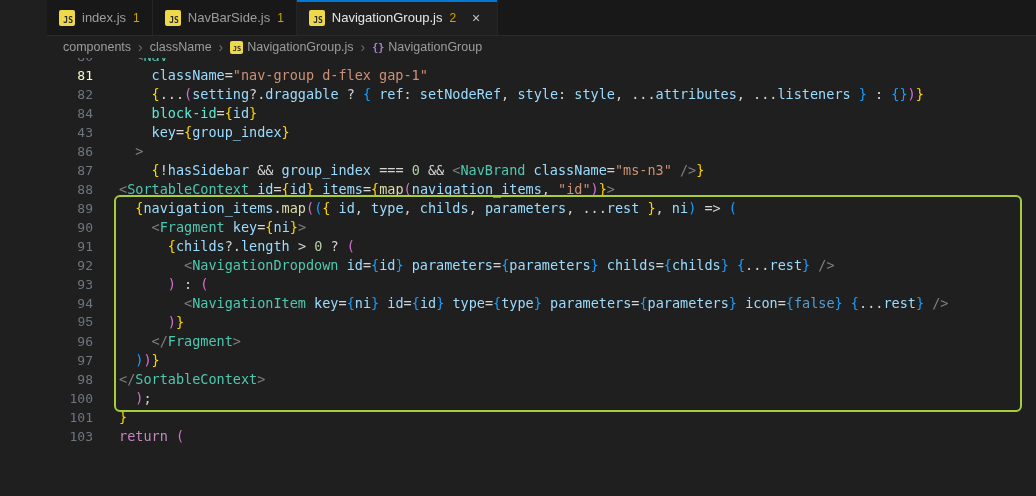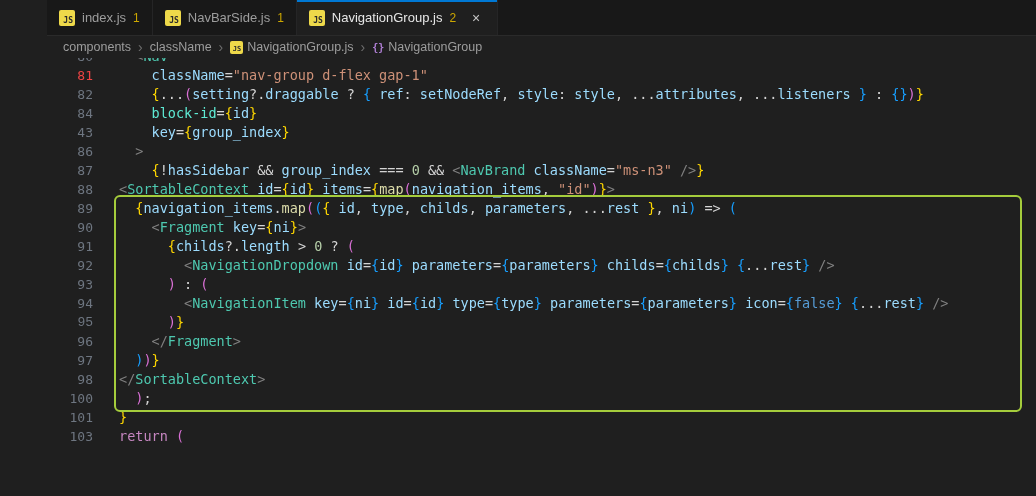--- a/index.html
+++ b/index.html
@@ -78,21 +78,21 @@
     <span class="bc-sep">›</span>
     <span class="bc-item">
       <span class="symbol-icon">{}</span>
       <span>NavigationGroup</span>
     </span>
   </div>
 
   <div class="editor">
     <div class="code-scroll">
         <div class="line"><span class="ln" style="color: rgb(110, 118, 129);">80</span><span class="codeline">  <span style="color: rgb(128, 128, 128);">&lt;</span><span style="color: rgb(78, 201, 176);">Nav</span></span></div>
-        <div class="line"><span class="ln" style="color: #ef4444; text-align: right;">81</span><span class="codeline">    <span style="color: rgb(156, 220, 254);">className</span><span style="color: rgb(212, 212, 212);">=</span><span style="color: rgb(206, 145, 120);">"nav-group d-flex gap-1"</span></span></div>
+        <div class="line"><span class="ln" style="color: #fef9c3; text-align: right;">81</span><span class="codeline">    <span style="color: rgb(156, 220, 254);">className</span><span style="color: rgb(212, 212, 212);">=</span><span style="color: rgb(206, 145, 120);">"nav-group d-flex gap-1"</span></span></div>
         <div class="line"><span class="ln" style="color: rgb(110, 118, 129);">82</span><span class="codeline">    <span style="color: rgb(255, 215, 0);">{</span><span style="color: rgb(212, 212, 212);">...</span><span style="color: rgb(218, 112, 214);">(</span><span style="color: rgb(156, 220, 254);">setting</span><span style="color: rgb(212, 212, 212);">?.</span><span style="color: rgb(156, 220, 254);">draggable</span><span style="color: rgb(212, 212, 212);"> ? </span><span style="color: rgb(23, 159, 255);">{</span><span style="color: rgb(156, 220, 254);"> ref</span><span style="color: rgb(212, 212, 212);">: </span><span style="color: rgb(156, 220, 254);">setNodeRef</span><span style="color: rgb(212, 212, 212);">, </span><span style="color: rgb(156, 220, 254);">style</span><span style="color: rgb(212, 212, 212);">: </span><span style="color: rgb(156, 220, 254);">style</span><span style="color: rgb(212, 212, 212);">, ...</span><span style="color: rgb(156, 220, 254);">attributes</span><span style="color: rgb(212, 212, 212);">, ...</span><span style="color: rgb(156, 220, 254);">listeners</span><span style="color: rgb(23, 159, 255);"> }</span><span style="color: rgb(212, 212, 212);"> : </span><span style="color: rgb(23, 159, 255);">{}</span><span style="color: rgb(218, 112, 214);">)</span><span style="color: rgb(255, 215, 0);">}</span></span></div>
         <div class="line"><span class="ln" style="color: rgb(110, 118, 129);">84</span><span class="codeline">    <span style="color: #5eead4;">block-id</span><span style="color: rgb(212, 212, 212);">=</span><span style="color: rgb(255, 215, 0);">{</span><span style="color: rgb(156, 220, 254);">id</span><span style="color: rgb(255, 215, 0);">}</span></span></div>
         <div class="line"><span class="ln" style="color: rgb(110, 118, 129);">43</span><span class="codeline">    <span style="color: rgb(156, 220, 254);">key</span><span style="color: rgb(212, 212, 212);">=</span><span style="color: rgb(255, 215, 0);">{</span><span style="color: rgb(156, 220, 254);">group_index</span><span style="color: rgb(255, 215, 0);">}</span></span></div>
         <div class="line"><span class="ln" style="color: rgb(110, 118, 129);">86</span><span class="codeline">  <span style="color: rgb(128, 128, 128);">&gt;</span></span></div>
         <div class="line"><span class="ln" style="color: rgb(110, 118, 129);">87</span><span class="codeline">    <span style="color: rgb(255, 215, 0);">{</span><span style="color: rgb(212, 212, 212);">!</span><span style="color: rgb(156, 220, 254);">hasSidebar</span><span style="color: rgb(212, 212, 212);"> &amp;&amp; </span><span style="color: rgb(156, 220, 254);">group_index</span><span style="color: rgb(212, 212, 212);"> === </span><span style="color: rgb(181, 206, 168);">0</span><span style="color: rgb(212, 212, 212);"> &amp;&amp; </span><span style="color: rgb(128, 128, 128);">&lt;</span><span style="color: rgb(78, 201, 176);">NavBrand</span><span style="color: rgb(212, 212, 212);"> </span><span style="color: rgb(156, 220, 254);">className</span><span style="color: rgb(212, 212, 212);">=</span><span style="color: rgb(206, 145, 120);">"ms-n3"</span><span style="color: rgb(212, 212, 212);"> </span><span style="color: rgb(128, 128, 128);">/&gt;</span><span style="color: rgb(255, 215, 0);">}</span></span></div>
         <div class="line"><span class="ln" style="color: rgb(110, 118, 129);">88</span><span class="codeline"><span style="color: rgb(128, 128, 128);">&lt;</span><span style="color: rgb(78, 201, 176);">SortableContext</span><span style="color: rgb(212, 212, 212);"> </span><span style="color: rgb(156, 220, 254);">id</span><span style="color: rgb(212, 212, 212);">=</span><span style="color: rgb(255, 215, 0);">{</span><span style="color: rgb(156, 220, 254);">id</span><span style="color: rgb(255, 215, 0);">}</span><span style="color: rgb(212, 212, 212);"> </span><span style="color: rgb(156, 220, 254);">items</span><span style="color: rgb(212, 212, 212);">=</span><span style="color: rgb(255, 215, 0);">{</span><span style="color: rgb(220, 220, 170);">map</span><span style="color: rgb(218, 112, 214);">(</span><span style="color: rgb(156, 220, 254);">navigation_items</span><span style="color: rgb(212, 212, 212);">, </span><span style="color: rgb(206, 145, 120);">"id"</span><span style="color: rgb(218, 112, 214);">)</span><span style="color: rgb(255, 215, 0);">}</span><span style="color: rgb(128, 128, 128);">&gt;</span></span></div>
         <div class="line"><span class="ln" style="color: rgb(110, 118, 129);">89</span><span class="codeline">  <span style="color: rgb(255, 215, 0);">{</span><span style="color: rgb(156, 220, 254);">navigation_items</span><span style="color: rgb(212, 212, 212);">.</span><span style="color: rgb(220, 220, 170);">map</span><span style="color: rgb(218, 112, 214);">(</span><span style="color: rgb(23, 159, 255);">(</span><span style="color: rgb(255, 215, 0);">{</span><span style="color: rgb(156, 220, 254);"> id</span><span style="color: rgb(212, 212, 212);">, </span><span style="color: rgb(156, 220, 254);">type</span><span style="color: rgb(212, 212, 212);">, </span><span style="color: rgb(156, 220, 254);">childs</span><span style="color: rgb(212, 212, 212);">, </span><span style="color: rgb(156, 220, 254);">parameters</span><span style="color: rgb(212, 212, 212);">, ...</span><span style="color: rgb(156, 220, 254);">rest</span><span style="color: rgb(255, 215, 0);"> }</span><span style="color: rgb(212, 212, 212);">, </span><span style="color: rgb(156, 220, 254);">ni</span><span style="color: rgb(23, 159, 255);">)</span><span style="color: rgb(212, 212, 212);"> =&gt; </span><span style="color: rgb(23, 159, 255);">(</span></span></div>
         <div class="line"><span class="ln" style="color: rgb(110, 118, 129);">90</span><span class="codeline">    <span style="color: rgb(128, 128, 128);">&lt;</span><span style="color: rgb(78, 201, 176);">Fragment</span><span style="color: rgb(212, 212, 212);"> </span><span style="color: rgb(156, 220, 254);">key</span><span style="color: rgb(212, 212, 212);">=</span><span style="color: rgb(255, 215, 0);">{</span><span style="color: rgb(156, 220, 254);">ni</span><span style="color: rgb(255, 215, 0);">}</span><span style="color: rgb(128, 128, 128);">&gt;</span></span></div>
         <div class="line"><span class="ln" style="color: rgb(110, 118, 129);">91</span><span class="codeline">      <span style="color: rgb(255, 215, 0);">{</span><span style="color: rgb(156, 220, 254);">childs</span><span style="color: rgb(212, 212, 212);">?.</span><span style="color: rgb(156, 220, 254);">length</span><span style="color: rgb(212, 212, 212);"> &gt; </span><span style="color: rgb(181, 206, 168);">0</span><span style="color: rgb(212, 212, 212);"> ? </span><span style="color: rgb(218, 112, 214);">(</span></span></div>
         <div class="line"><span class="ln" style="color: rgb(110, 118, 129);">92</span><span class="codeline">        <span style="color: rgb(128, 128, 128);">&lt;</span><span style="color: rgb(78, 201, 176);">NavigationDropdown</span><span style="color: rgb(212, 212, 212);"> </span><span style="color: rgb(156, 220, 254);">id</span><span style="color: rgb(212, 212, 212);">=</span><span style="color: rgb(23, 159, 255);">{</span><span style="color: rgb(156, 220, 254);">id</span><span style="color: rgb(23, 159, 255);">}</span><span style="color: rgb(212, 212, 212);"> </span><span style="color: rgb(156, 220, 254);">parameters</span><span style="color: rgb(212, 212, 212);">=</span><span style="color: rgb(23, 159, 255);">{</span><span style="color: rgb(156, 220, 254);">parameters</span><span style="color: rgb(23, 159, 255);">}</span><span style="color: rgb(212, 212, 212);"> </span><span style="color: rgb(156, 220, 254);">childs</span><span style="color: rgb(212, 212, 212);">=</span><span style="color: rgb(23, 159, 255);">{</span><span style="color: rgb(156, 220, 254);">childs</span><span style="color: rgb(23, 159, 255);">}</span><span style="color: rgb(212, 212, 212);"> </span><span style="color: rgb(23, 159, 255);">{</span><span style="color: rgb(212, 212, 212);">...</span><span style="color: rgb(156, 220, 254);">rest</span><span style="color: rgb(23, 159, 255);">}</span><span style="color: rgb(212, 212, 212);"> </span><span style="color: rgb(128, 128, 128);">/&gt;</span></span></div>

